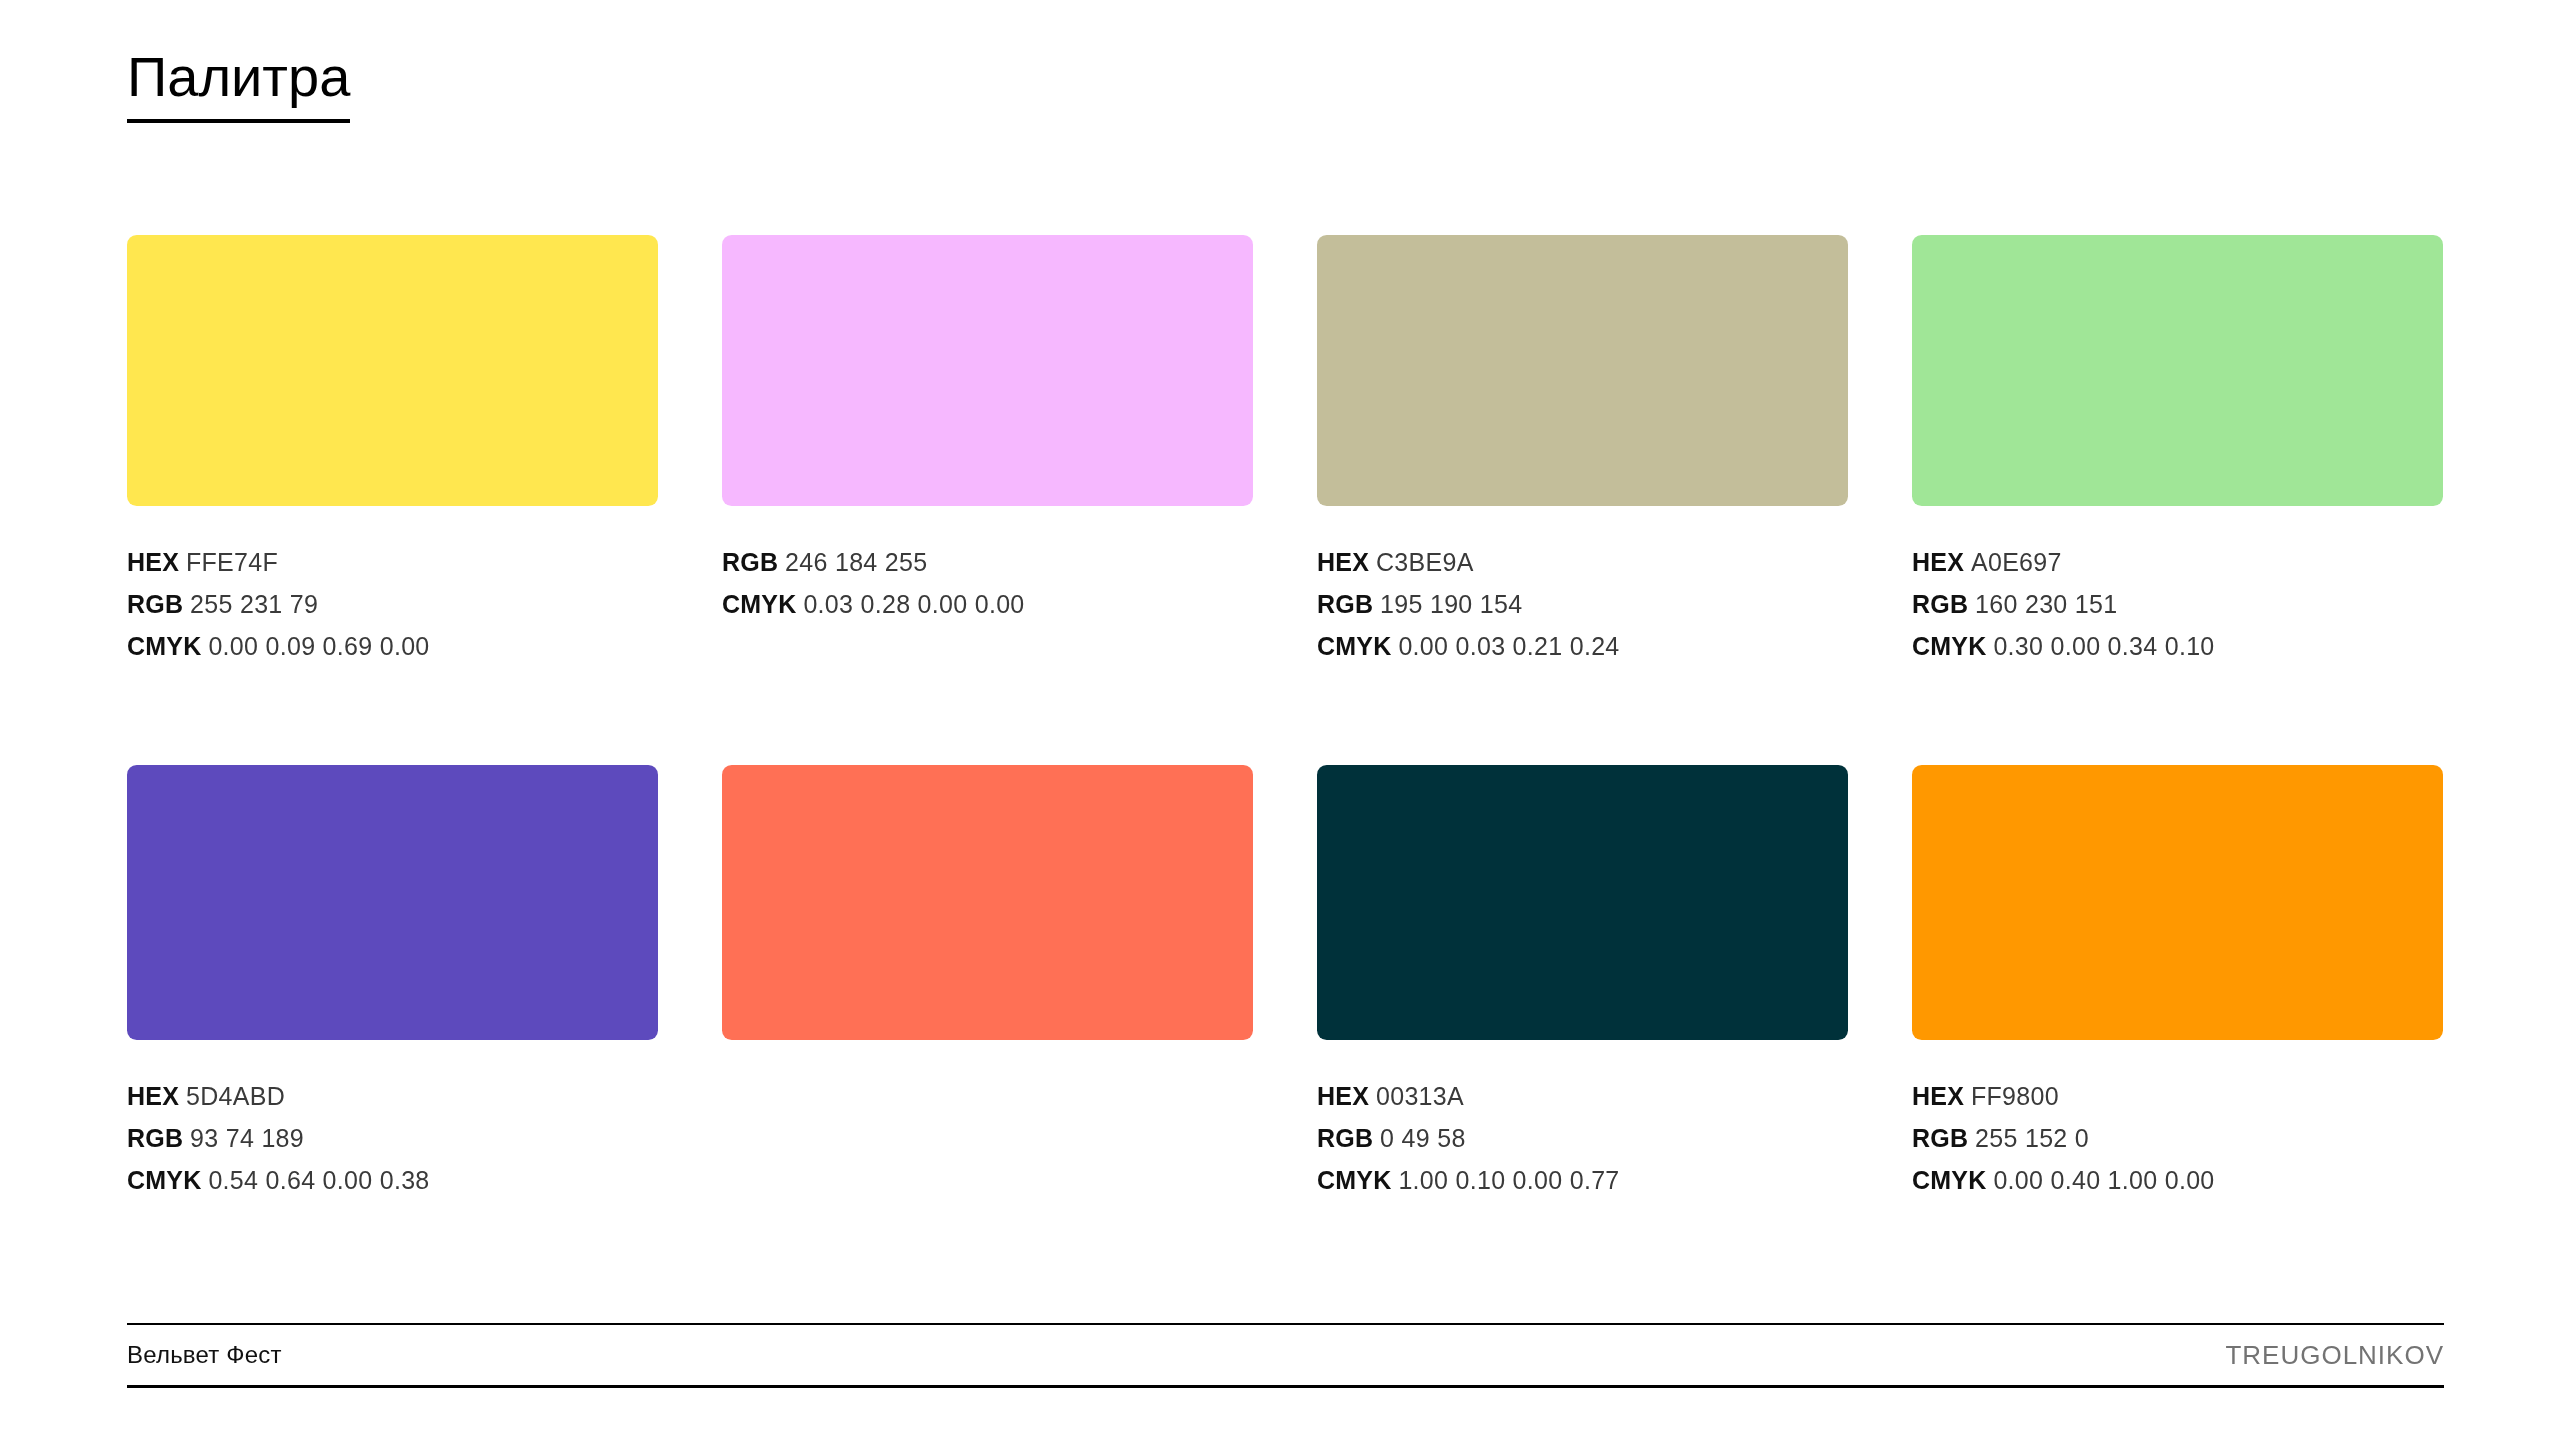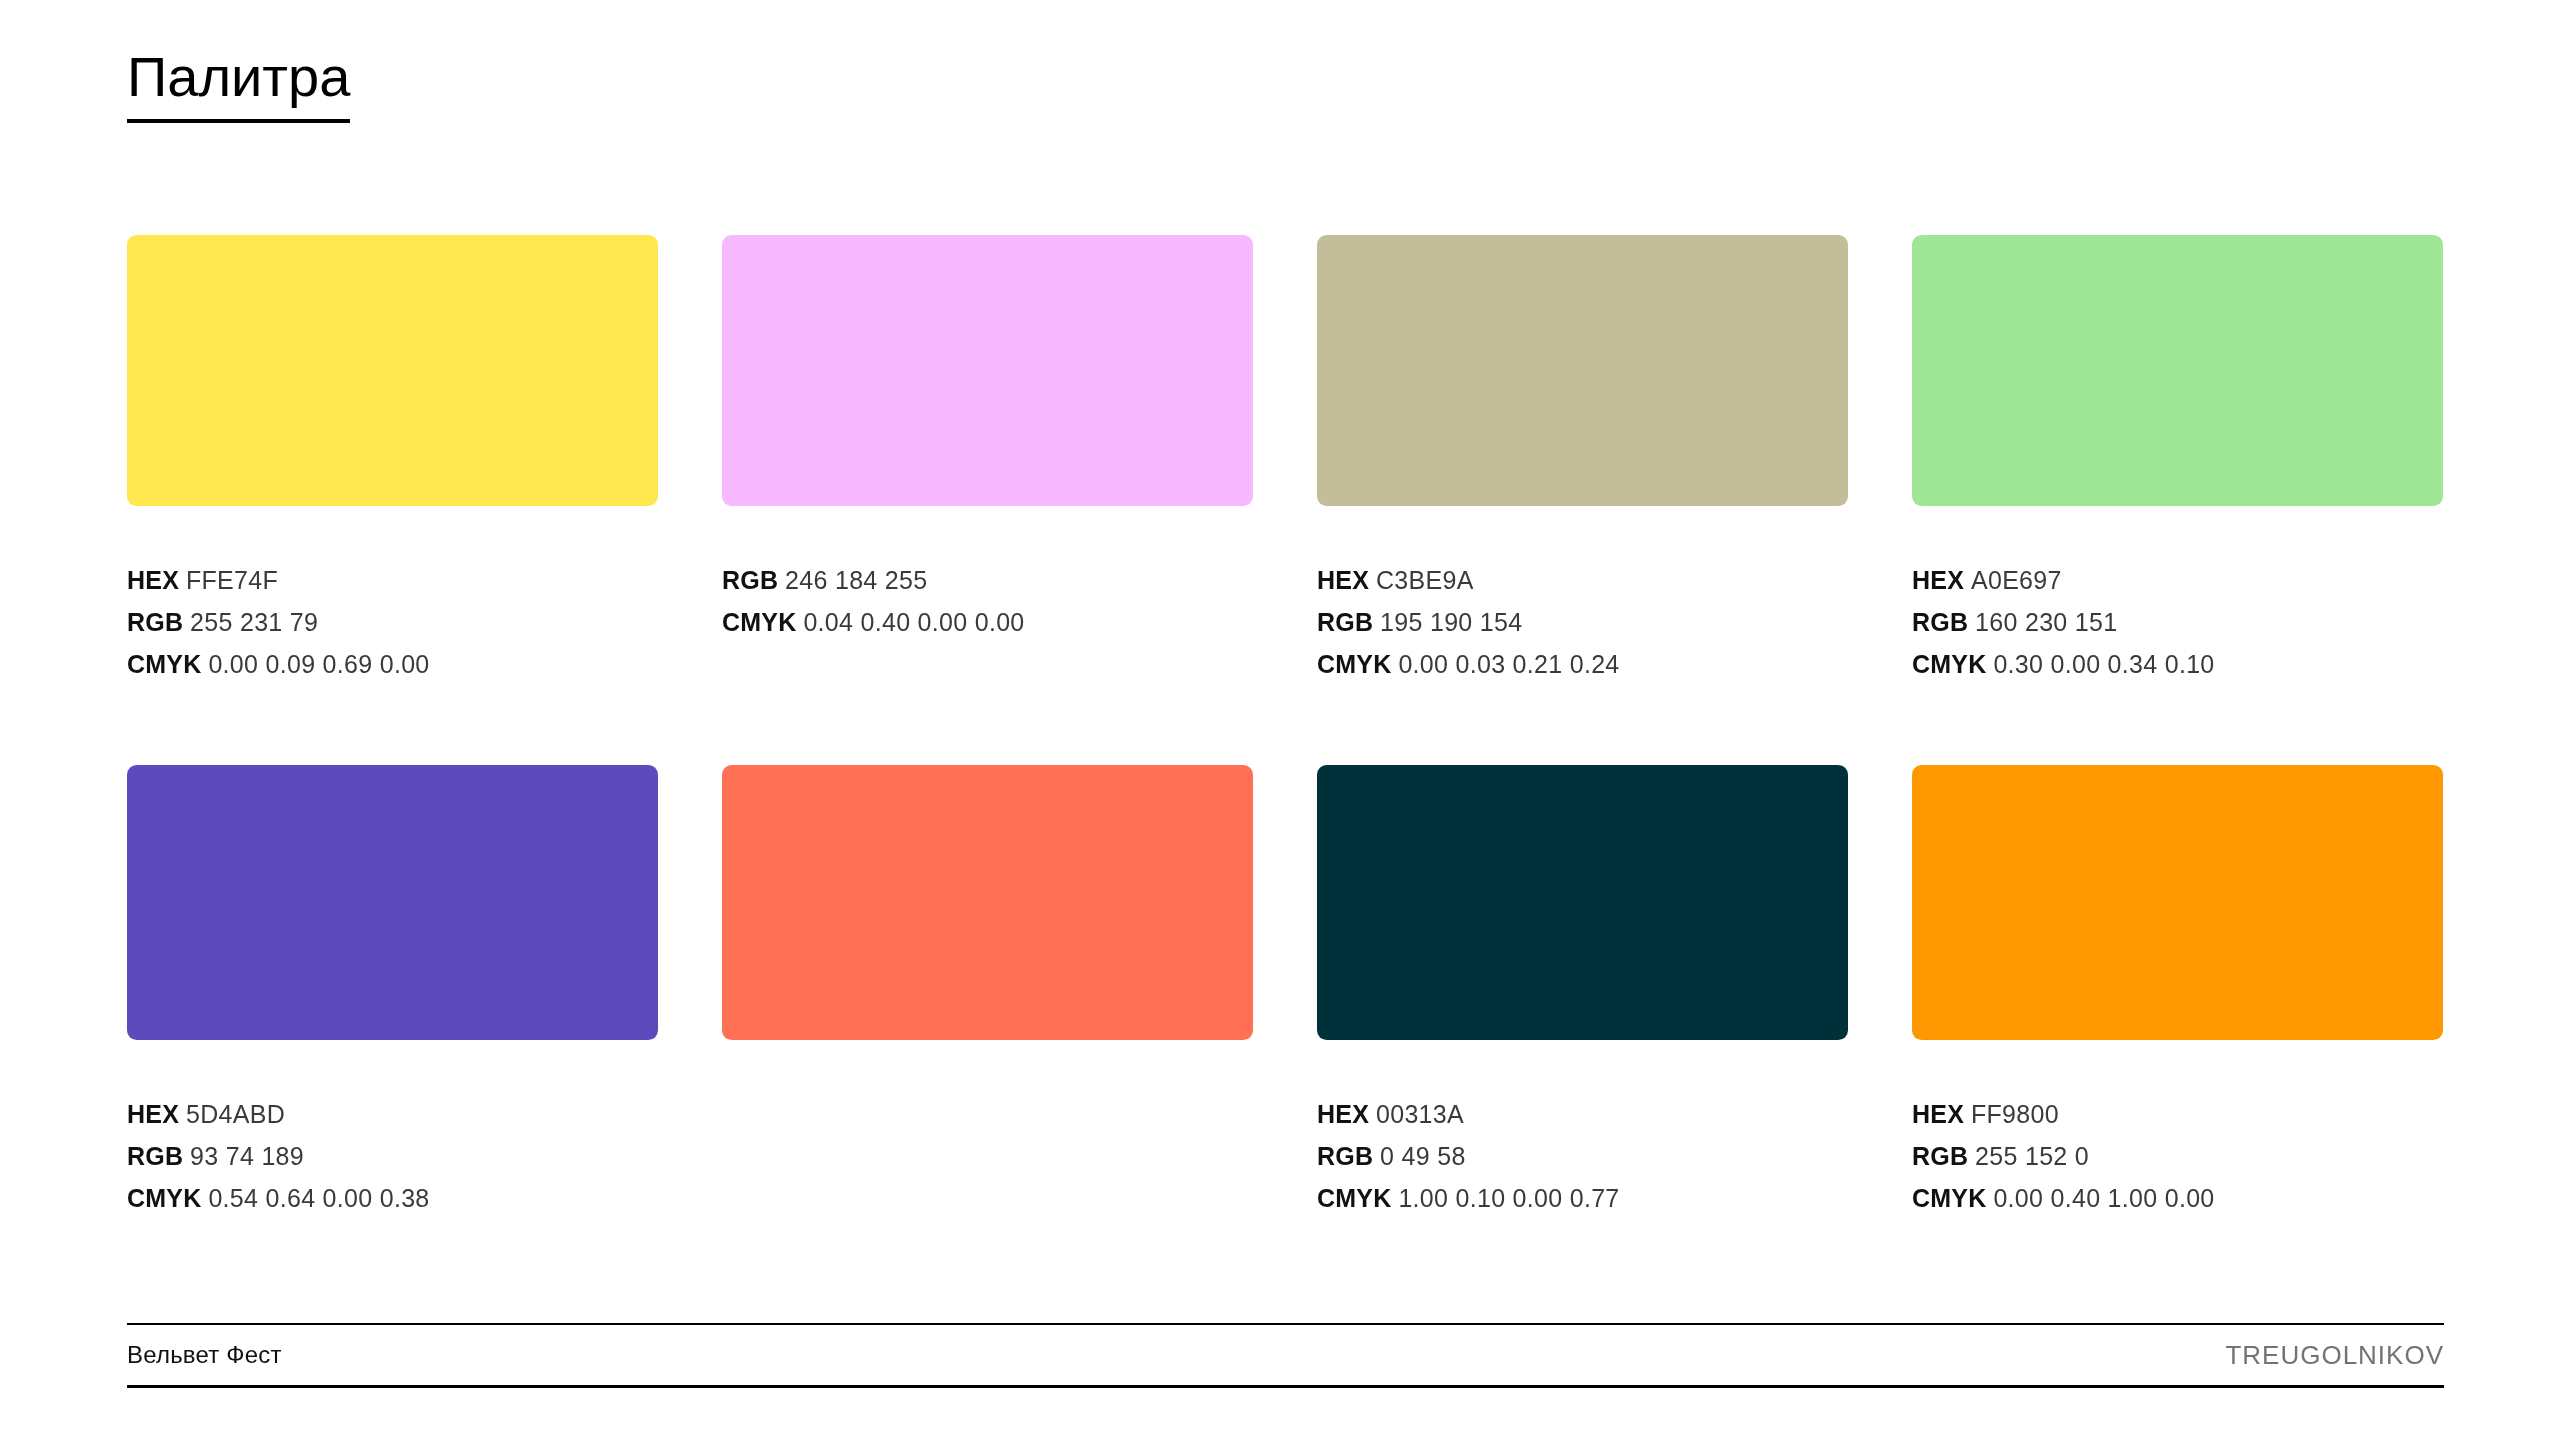--- a/index.html
+++ b/index.html
@@ -64,21 +64,21 @@
   .swatch {
     width: 531px;
     height: 271px;
     border-radius: 9.7px;
   }
   .cell.row2 .swatch {
     height: 275px;
   }
 
   .meta {
-    margin-top: 53px;
+    margin-top: 35px;
     font-size: 25px;
     line-height: 42px;
     color: #1d1d1d;
     white-space: nowrap;
   }
   .meta .line {
     display: block;
     white-space: nowrap;
   }
   .meta .k {
@@ -152,21 +152,21 @@
         <span class="line"><span class="k">HEX</span> <span class="v">FFE74F</span></span>
         <span class="line"><span class="k">RGB</span> <span class="v">255 231 79</span></span>
         <span class="line"><span class="k">CMYK</span> <span class="v">0.00 0.09 0.69  0.00</span></span>
       </div>
     </div>
 
     <div class="cell">
       <div class="swatch" style="background-color: rgb(246, 184, 255);"></div>
       <div class="meta">
         <span class="line"><span class="k">RGB</span> <span class="v">246 184 255</span></span>
-        <span class="line"><span class="k">CMYK</span> <span class="v">0.04 0.40 0.00  0.00</span></span>
+        <span class="line"><span class="k">CMYK</span> <span class="v">0.03 0.28 0.00  0.00</span></span>
       </div>
     </div>
 
     <div class="cell">
       <div class="swatch" style="background-color: rgb(195, 190, 154);"></div>
       <div class="meta">
         <span class="line"><span class="k">HEX</span> <span class="v">C3BE9A</span></span>
         <span class="line"><span class="k">RGB</span> <span class="v">195 190 154</span></span>
         <span class="line"><span class="k">CMYK</span> <span class="v">0.00 0.03 0.21  0.24</span></span>
       </div>

